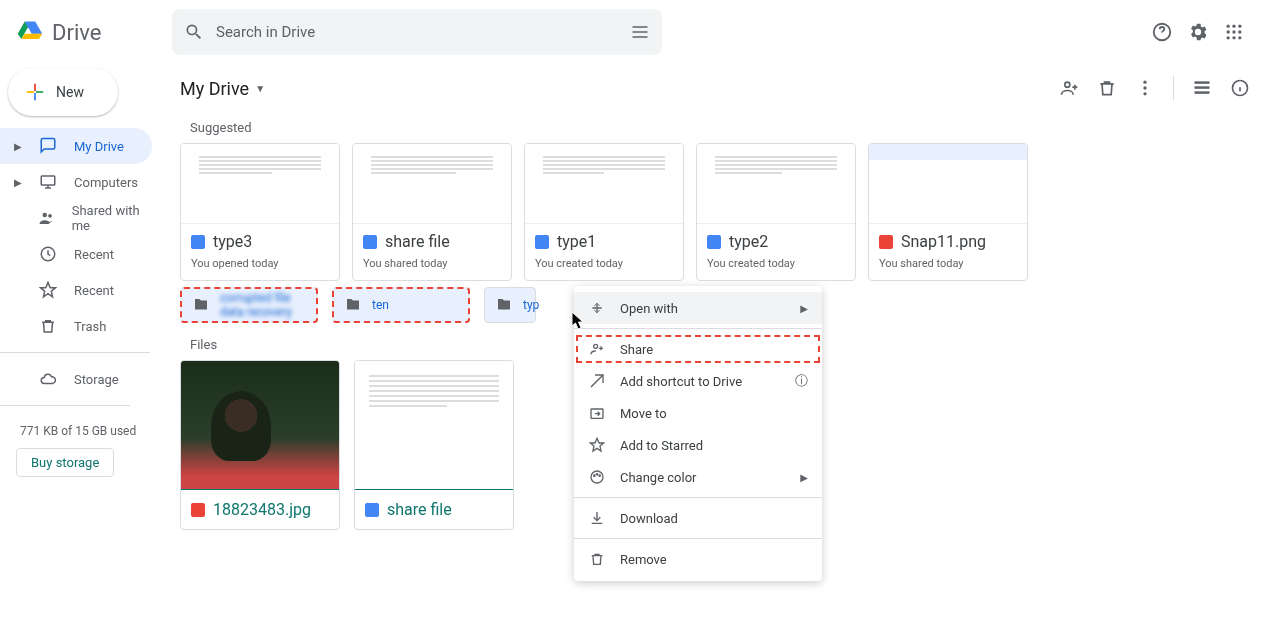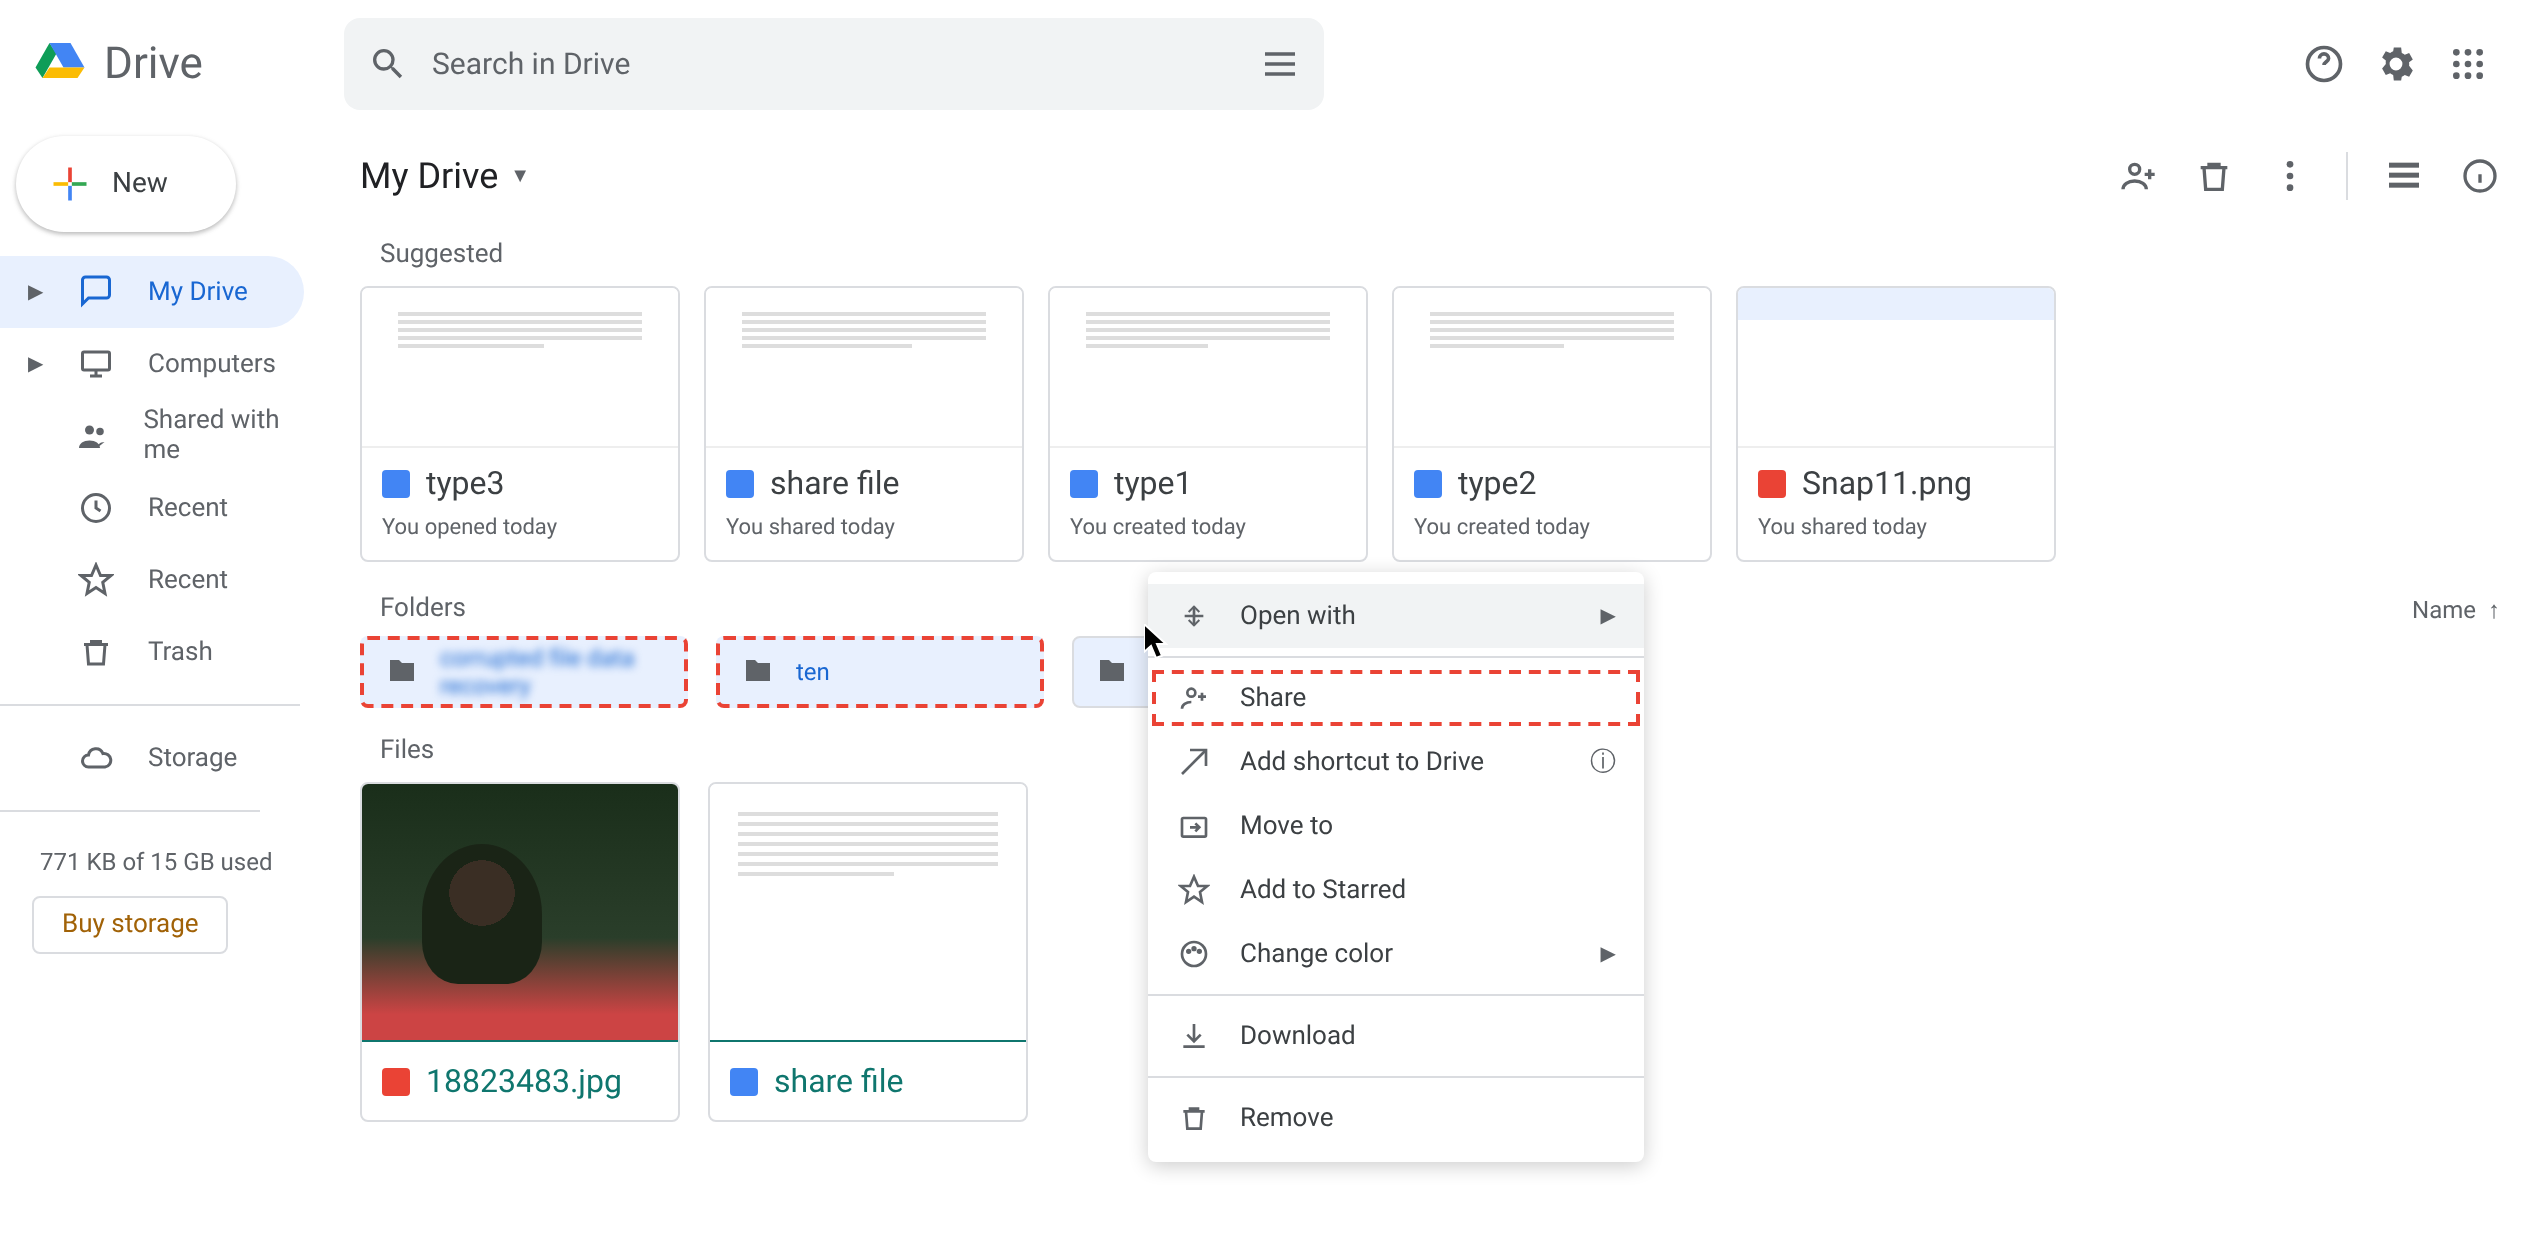--- a/index.html
+++ b/index.html
@@ -23,21 +23,21 @@
 .new-btn { margin: 4px 0 12px 8px; width: 110px; height: 48px; border-radius: 24px; border: none; background: #fff; box-shadow: 0 1px 2px rgba(0,0,0,0.2), 0 1px 3px rgba(0,0,0,0.1); display: flex; align-items: center; gap: 10px; padding: 0 16px; cursor: pointer; font-size: 14px; color: #3c4043; }
 .plus-icon { width: 22px; height: 22px; }
 .nav { list-style: none; }
 .nav-item { display: flex; align-items: center; height: 36px; padding-left: 14px; gap: 16px; font-size: 13px; color: #5f6368; cursor: pointer; border-radius: 0 18px 18px 0; margin-right: 12px; }
 .nav-item .caret { width: 8px; color: #5f6368; font-size: 10px; }
 .nav-item .nav-icon { width: 20px; display: flex; justify-content: center; color: #5f6368; }
 .nav-item.active { background: #e8f0fe; color: #1967d2; }
 .nav-item.active .nav-icon { color: #1967d2; }
 .nav-divider { height: 1px; background: #dadce0; margin: 8px 14px 8px 0; }
 .storage-text { font-size: 12px; color: #5f6368; padding: 10px 0 10px 20px; }
-.buy-storage { margin-left: 16px; border: 1px solid #dadce0; background: #fff; color: #a16207; font-size: 13px; padding: 6px 14px; border-radius: 4px; cursor: pointer; }
+.buy-storage { margin-left: 16px; border: 1px solid #dadce0; background: #fff; color: #0f766e; font-size: 13px; padding: 6px 14px; border-radius: 4px; cursor: pointer; }
 
 
 .main { flex: 1; padding: 0 16px; overflow: auto; }
 .main-header { display: flex; align-items: center; height: 48px; }
 .breadcrumb { font-size: 18px; color: #202124; display: flex; align-items: center; gap: 6px; cursor: pointer; }
 .breadcrumb .drop { font-size: 10px; color: #5f6368; }
 .main-actions { margin-left: auto; display: flex; align-items: center; gap: 18px; color: #5f6368; }
 .main-actions .sep { width: 1px; height: 24px; background: #dadce0; }
 .main-actions .act { cursor: pointer; }
 
@@ -52,21 +52,21 @@
 .card .meta .sub { font-size: 11px; color: #5f6368; margin-top: 6px; }
 .doc-icon { width: 14px; height: 14px; border-radius: 2px; display: inline-block; }
 .ic-blue { background: #4285f4; }
 .ic-red { background: #ea4335; }
 .ic-bluedoc { background: #2b579a; }
 .blurred { filter: blur(2px); color: #9aa0a6; }
 
 .folders-row { display: flex; align-items: center; }
 .folders-row .sort { margin-left: auto; font-size: 12px; color: #5f6368; display: flex; align-items: center; gap: 6px; }
 .folders { display: flex; gap: 14px; margin-top: 6px; }
-.folder { width: 164px; height: 36px; border: 1px solid #dadce0; border-radius: 4px; background: #fff; display: flex; align-items: center; gap: 10px; padding: 0 10px; font-size: 12px; color: #5f6368; cursor: pointer; }
+.folder { width: 138px; height: 36px; border: 1px solid #dadce0; border-radius: 4px; background: #fff; display: flex; align-items: center; gap: 10px; padding: 0 10px; font-size: 12px; color: #5f6368; cursor: pointer; }
 .folder.selected { background: #e8f0fe; border: 2px dashed #ea4335; color: #1967d2; }
 .folder.selected .fld-ic { color: #5f6368; }
 .folder.sel2 { background: #e8f0fe; color: #1967d2; }
 .fld-ic { color: #5f6368; }
 
 .files { display: flex; gap: 14px; margin-top: 8px; }
 .file { width: 160px; border: 1px solid #dadce0; border-radius: 4px; overflow: hidden; }
 .file .fthumb { height: 128px; background: #f1f3f4; position: relative; }
 .file .fmeta { display: flex; align-items: center; gap: 8px; padding: 10px; font-size: 16px; color: #0f766e; border-top: 1px solid #0f766e; }
 .fthumb.img { background: linear-gradient(180deg, #1a2e1a 0%, #2a3e2a 60%, #c44 90%); }
@@ -356,27 +356,20 @@
         <div class="meta">
             <div class="name-row">
               <span class="doc-icon ic-red"></span>
               <span>Snap11.png</span>
             </div>
             <div class="sub">You shared today</div>
           </div>
       </div>
     </div>
 
-    <div class="folders-row" style="margin-top:16px">
-      <div class="section-label" style="margin:0 0 0 10px">Folders</div>
-      <div class="sort">
-          <span>Name</span>
-          <span>↑</span>
-        </div>
-    </div>
     <div class="folders">
       <div class="folder selected">
         <span class="fld-ic">
             <svg width="18" height="18" viewBox="0 0 24 24" fill="currentColor">
               <path d="M4 4h6l2 2h8v12H4z"></path>
             </svg>
           </span>
         <span class="blurred" style="color:#1967d2">corrupted file data recovery</span>
       </div>
       <div class="folder selected">

